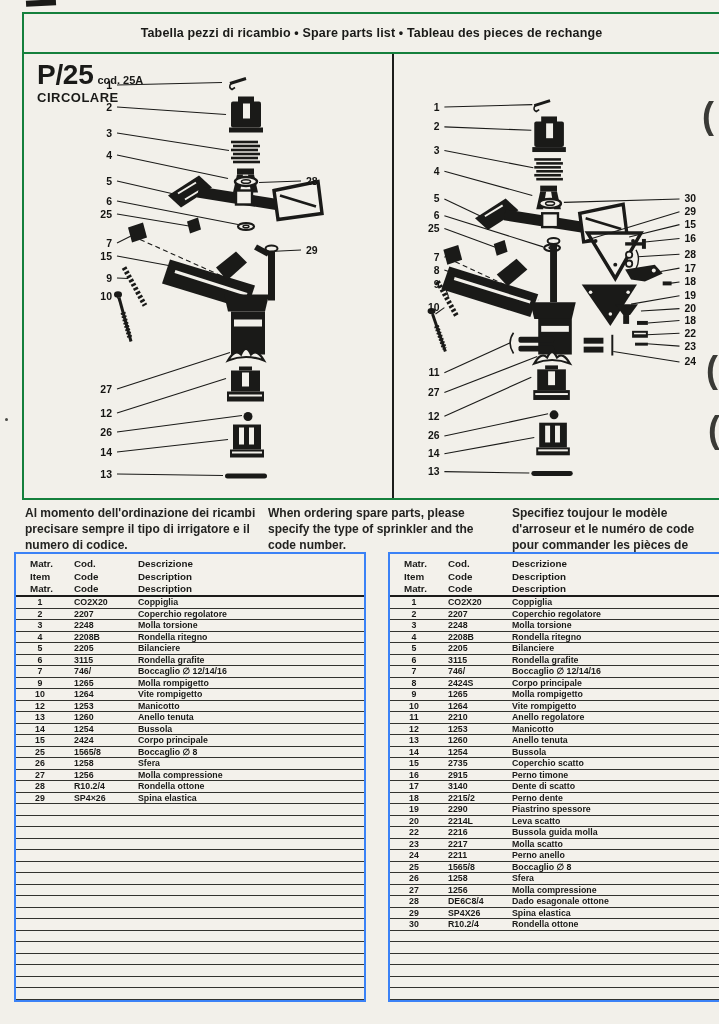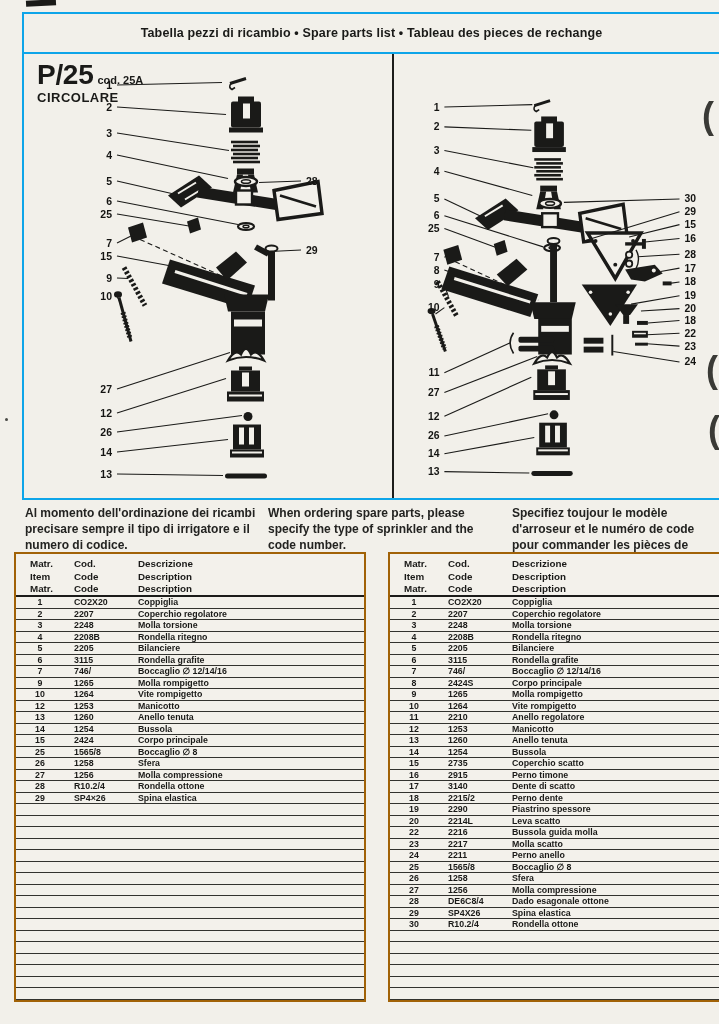--- a/index.html
+++ b/index.html
@@ -1,19 +1,19 @@
 <!DOCTYPE html>
 <html><head>
 <meta charset="utf-8">
 <style>
   *{box-sizing:border-box;margin:0;padding:0}
   html,body{width:719px;height:1024px}
   body{font-family:"Liberation Sans",sans-serif;background:#e7e5de;overflow:hidden}
   #page{position:relative;width:719px;height:1024px;background:#f2f0ea;overflow:hidden;color:#1a1a18}
-  .box{position:absolute;border:2px solid #0ea5e9}
+  .box{position:absolute;border:2px solid #15803d}
   #header-box{left:22px;top:12px;width:697px;height:42px;border-right:none;display:flex;align-items:center;justify-content:center}
   #header-title{font-weight:bold;font-size:12.5px;letter-spacing:.15px}
   #diagram-box{left:22px;top:52px;width:697px;height:448px;border-right:none}
   #panel-divider{position:absolute;left:368px;top:0;bottom:0;width:2px;background:#1d1d1b}
   .panel{position:absolute;top:0;bottom:0}
   #panel-left{left:0;width:368px}
   #panel-right{left:370px;right:0;width:325px}
   .ptitle{position:absolute;left:13px;top:5px;z-index:2}
   .ptitle .model{font-size:28px;font-weight:bold;letter-spacing:-.3px}
   .ptitle .cod{font-size:11px;font-weight:bold;margin-left:4px}
@@ -21,21 +21,21 @@
   svg.diagram{position:absolute;inset:0;width:100%;height:100%}
   .ink{fill:#1a1a18}
   .paper{fill:#f2f0ea}
   .oln{fill:#f2f0ea;stroke:#1a1a18}
   .leader{stroke:#1b1b19;stroke-width:1.1;fill:none}
   text.callout{font-family:"Liberation Sans",sans-serif;font-size:10.5px;font-weight:bold;fill:#141412}
   .note{position:absolute;top:506px;font-size:12px;font-weight:bold;line-height:1.32;color:#232321;overflow:hidden}
   #note-it{left:25px;width:238px}
   #note-en{left:268px;width:230px}
   #note-fr{left:512px;width:210px}
-  .ptable{position:absolute;top:552px;border:2px solid #a16207;background:#f3f1eb}
+  .ptable{position:absolute;top:552px;border:2px solid #3b82f6;background:#f3f1eb}
   #table-left{left:14px;width:352px}
   #table-right{left:388px;width:335px;border-right:none}
   .thead{display:flex;height:43px;border-bottom:2px solid #1b1b19;padding-top:4px;font-size:9.8px;font-weight:bold;line-height:1.28}
   .th-item{width:48px;padding-left:14px}
   .th-code{width:64px;padding-left:10px}
   .th-desc{flex:1;padding-left:10px}
   .trow{display:flex;height:11.5px;border-bottom:1px solid #33332f;font-size:8.8px;font-weight:bold;line-height:10.5px;white-space:nowrap}
   .trow.empty{background:transparent}
   .c-item{width:48px;text-align:center}
   .c-code{width:64px;padding-left:10px}

